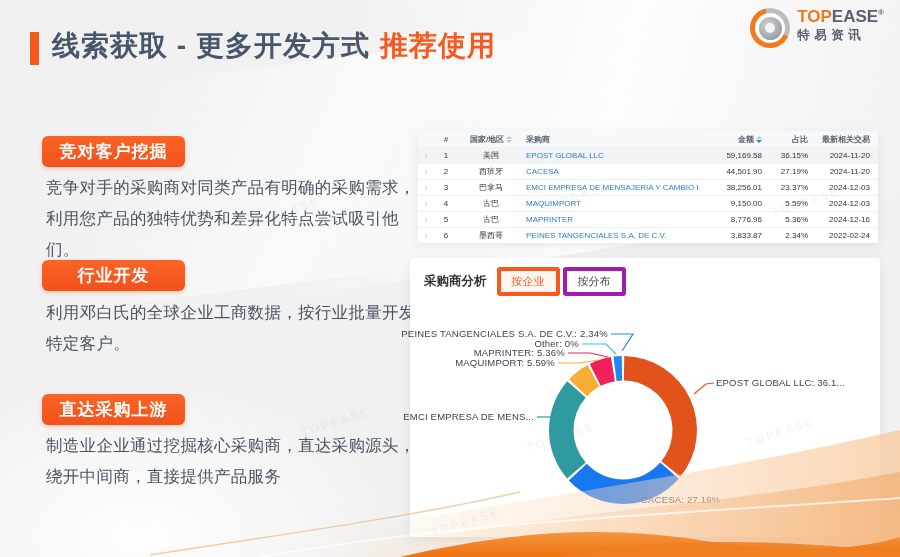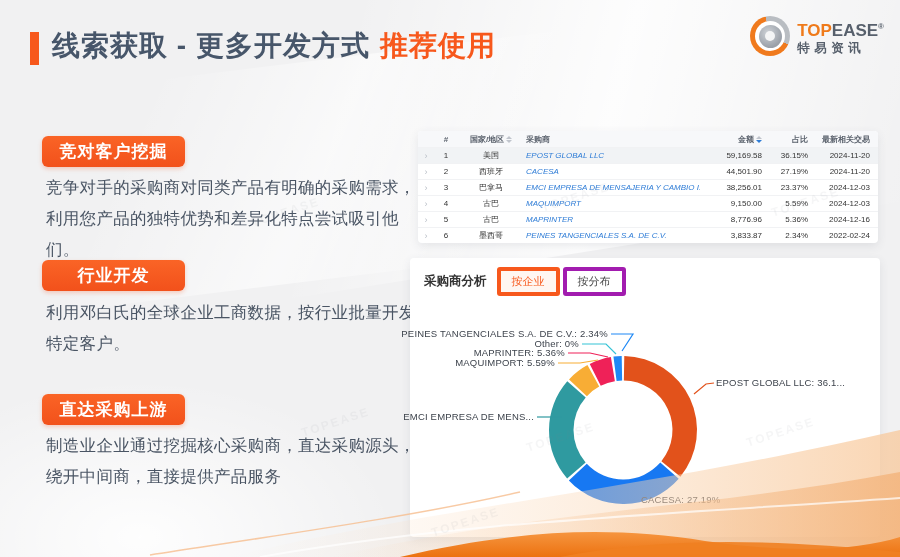--- a/index.html
+++ b/index.html
@@ -17,21 +17,21 @@
   .bg-glow{position:absolute; left:-120px; bottom:-140px; width:520px; height:320px;
     background:radial-gradient(ellipse at center, rgba(255,255,255,.9) 0%, rgba(255,255,255,0) 70%);}
   .waves{position:absolute; left:0; top:0; pointer-events:none; z-index:40;}
   .watermark{position:absolute; font-size:12px; font-weight:bold; letter-spacing:2px;
     color:#7c828a; opacity:.07; transform:rotate(-18deg); z-index:45; pointer-events:none;}
   
   .title-bar{position:absolute; left:30px; top:27px; display:flex; align-items:flex-end; z-index:5;}
   .accent-bar{width:9px; height:33px; background:#f7581c; margin-right:13px;}
   .title-text{font-size:28px; font-weight:bold; color:#47566a; letter-spacing:1px; white-space:nowrap;}
   .title-accent{color:#f7581c; margin-left:10px;}
-  .logo{position:absolute; right:16px; top:8px; display:flex; align-items:flex-end; gap:7px; z-index:5;margin-top:8px;}
+  .logo{position:absolute; right:16px; top:8px; display:flex; align-items:flex-start; gap:7px; z-index:5;}
   .logo-mark{width:40px; height:40px; border-radius:50%;
     background:conic-gradient(from 115deg, #f07a1d 0deg 232deg, #b9bdc2 232deg 360deg);
     display:flex; align-items:center; justify-content:center;}
   .logo-mark .r1{width:30px; height:30px; border-radius:50%; background:#fff;
     display:flex; align-items:center; justify-content:center;}
   .logo-mark .r2{width:23px; height:23px; border-radius:50%;
     background:radial-gradient(circle at 40% 35%, #cfd3d8 0%, #9aa0a8 70%);
     display:flex; align-items:center; justify-content:center;}
   .logo-mark .r3{width:10px; height:10px; border-radius:50%; background:#f4f5f6;}
   .logo-text{display:flex; flex-direction:column; line-height:1.1;}
@@ -51,21 +51,21 @@
   .table-card{position:absolute; left:418px; top:131px; width:460px; height:112px;
     background:#fff; border-radius:4px; box-shadow:0 3px 10px rgba(60,70,90,.10); z-index:10; overflow:hidden;}
   table.buyers{border-collapse:collapse; width:100%; font-size:8px; color:#333; table-layout:fixed;}
   table.buyers th{height:16px; background:#f7f8fa; color:#5c636e; font-weight:bold; padding:0 2px;}
   table.buyers td{height:15px; padding:0 2px; border-top:1px solid #f1f2f4; white-space:nowrap; overflow:hidden;}
   tr.row-hl td{background:#f1f3f5;}
   .col-exp{width:16px;} .col-rank{width:24px;} .col-country{width:66px;}
   .col-buyer{width:176px;} .col-amt{width:64px;} .col-share{width:46px;} .col-date{width:68px;}
   .t-center{text-align:center;} .t-left{text-align:left;} .t-right{text-align:right;}
   td.exp{color:#b9bec6; text-align:center; cursor:pointer; font-size:9px;}
-  td.buyer a{color:#2e7cd6; text-decoration:none;font-style:italic;}
+  td.buyer a{color:#2e7cd6; text-decoration:none;}
   .pad-r{padding-right:8px !important;}
   .sorter{display:inline-flex; flex-direction:column; vertical-align:middle; margin-left:2px; line-height:0;}
   .caret{width:0; height:0; border-left:3px solid transparent; border-right:3px solid transparent;}
   .caret.up{border-bottom:3px solid #c0c4cc; margin-bottom:1px;}
   .caret.down{border-top:3px solid #c0c4cc;}
   .caret.down.active{border-top-color:#2e7cd6;}
   
   .chart-card{position:absolute; left:410px; top:258px; width:470px; height:279px;
     background:#fff; border-radius:4px; box-shadow:0 3px 10px rgba(60,70,90,.10); z-index:10;}
   .panel-head{display:flex; align-items:center; gap:10px; padding:9px 0 0 14px;}

